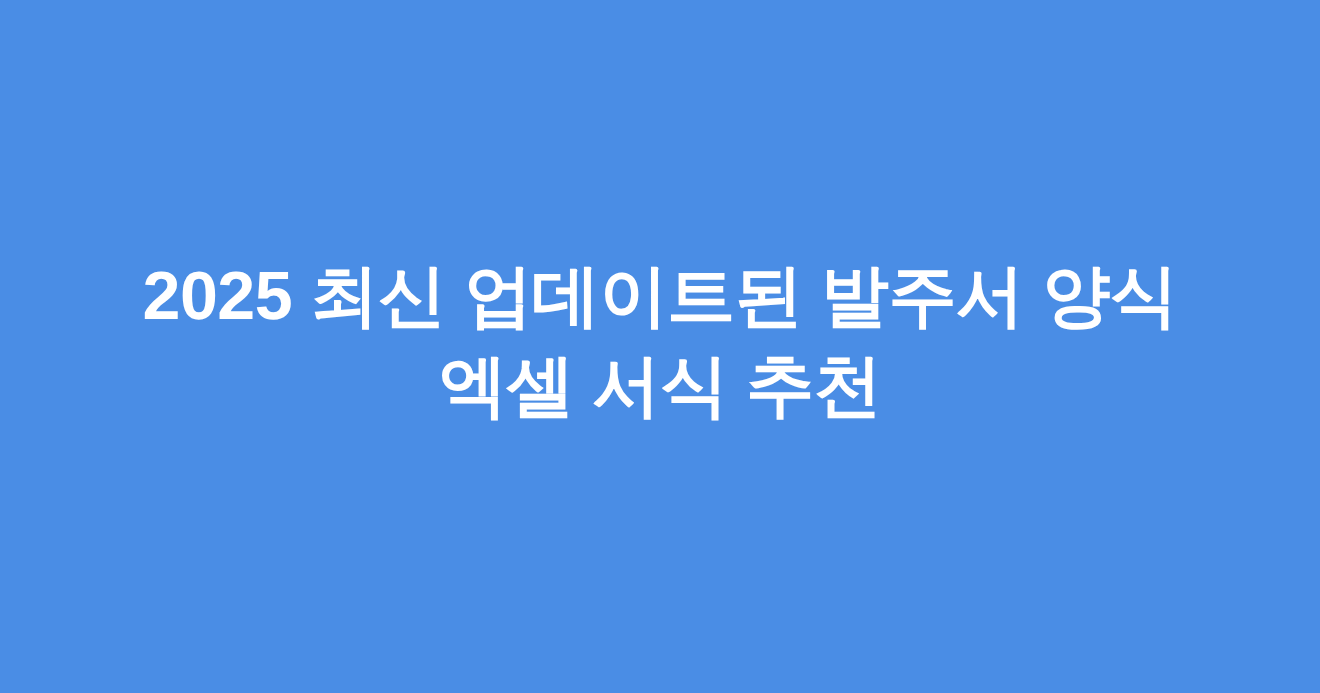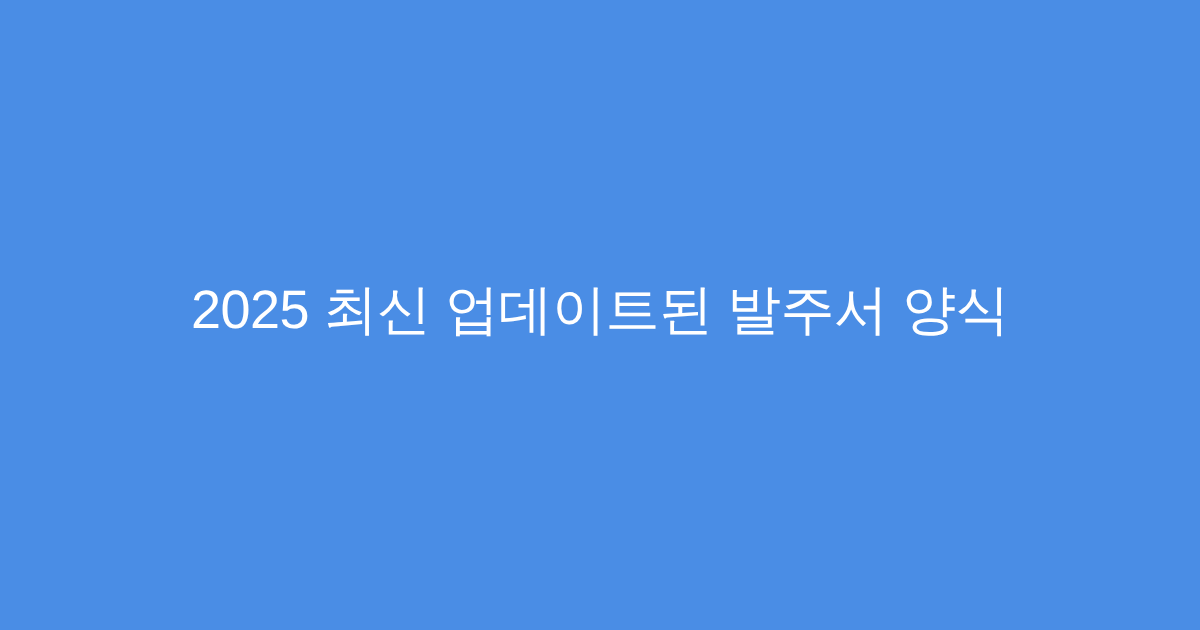--- a/index.html
+++ b/index.html
@@ -32,33 +32,34 @@
     display: flex;
     flex-direction: column;
     align-items: center;
     justify-content: center;
     margin-top: -8px;
   }
 
   .title-line {
     display: block;
     color: #ffffff;
-    font-size: 54px;
-    font-weight: 400;
+    font-size: 62px;
+    font-weight: 700;
     line-height: 1.33;
     letter-spacing: -0.5px;
     white-space: nowrap;
     text-rendering: geometricPrecision;
   }
 </style>
 </head>
 <body>
 
 <div class="thumbnail-canvas" style="background-color: rgb(74, 141, 229);">
 
   <div class="title-block">
 
     <span class="title-line" style="color: rgb(255, 255, 255);">2025 최신 업데이트된 발주서 양식</span>
 
+    <span class="title-line" style="color: rgb(255, 255, 255);">엑셀 서식 추천</span>
 
   </div>
 
 </div>
 
 </body></html>

